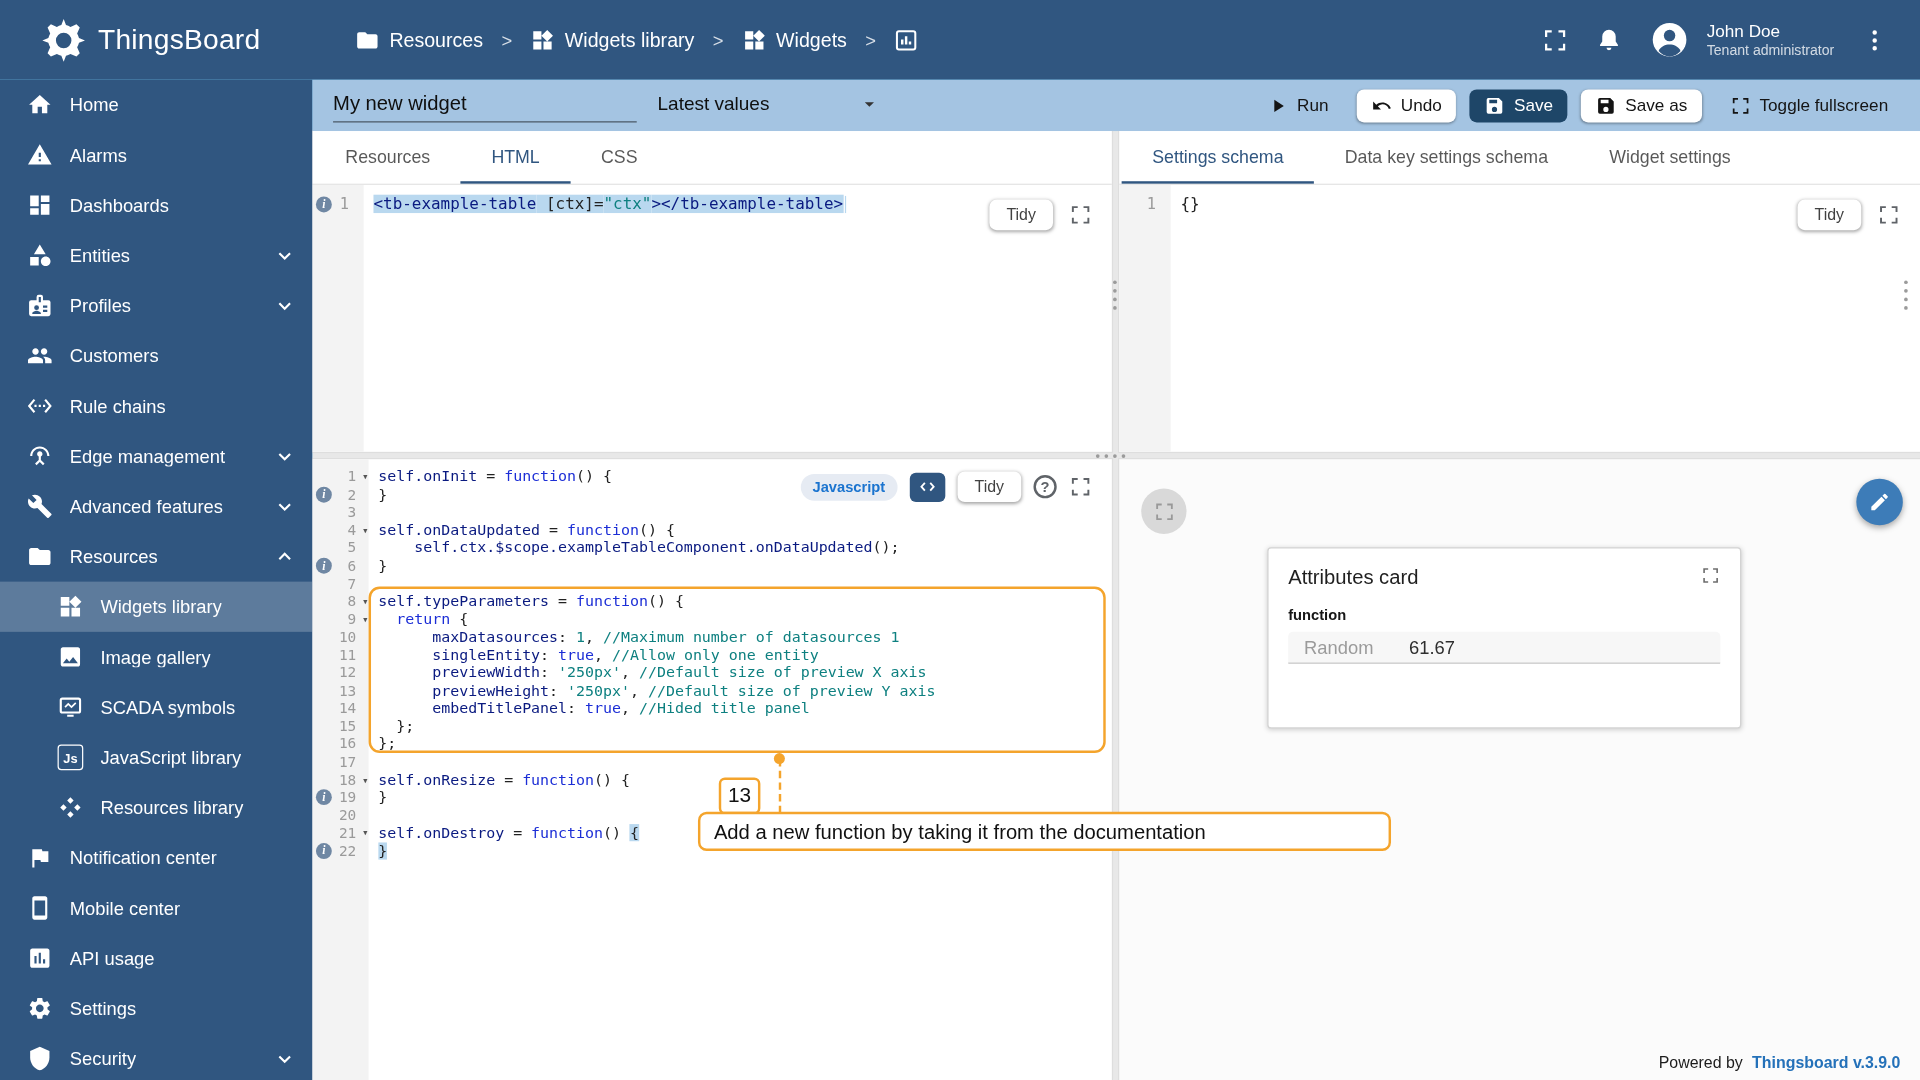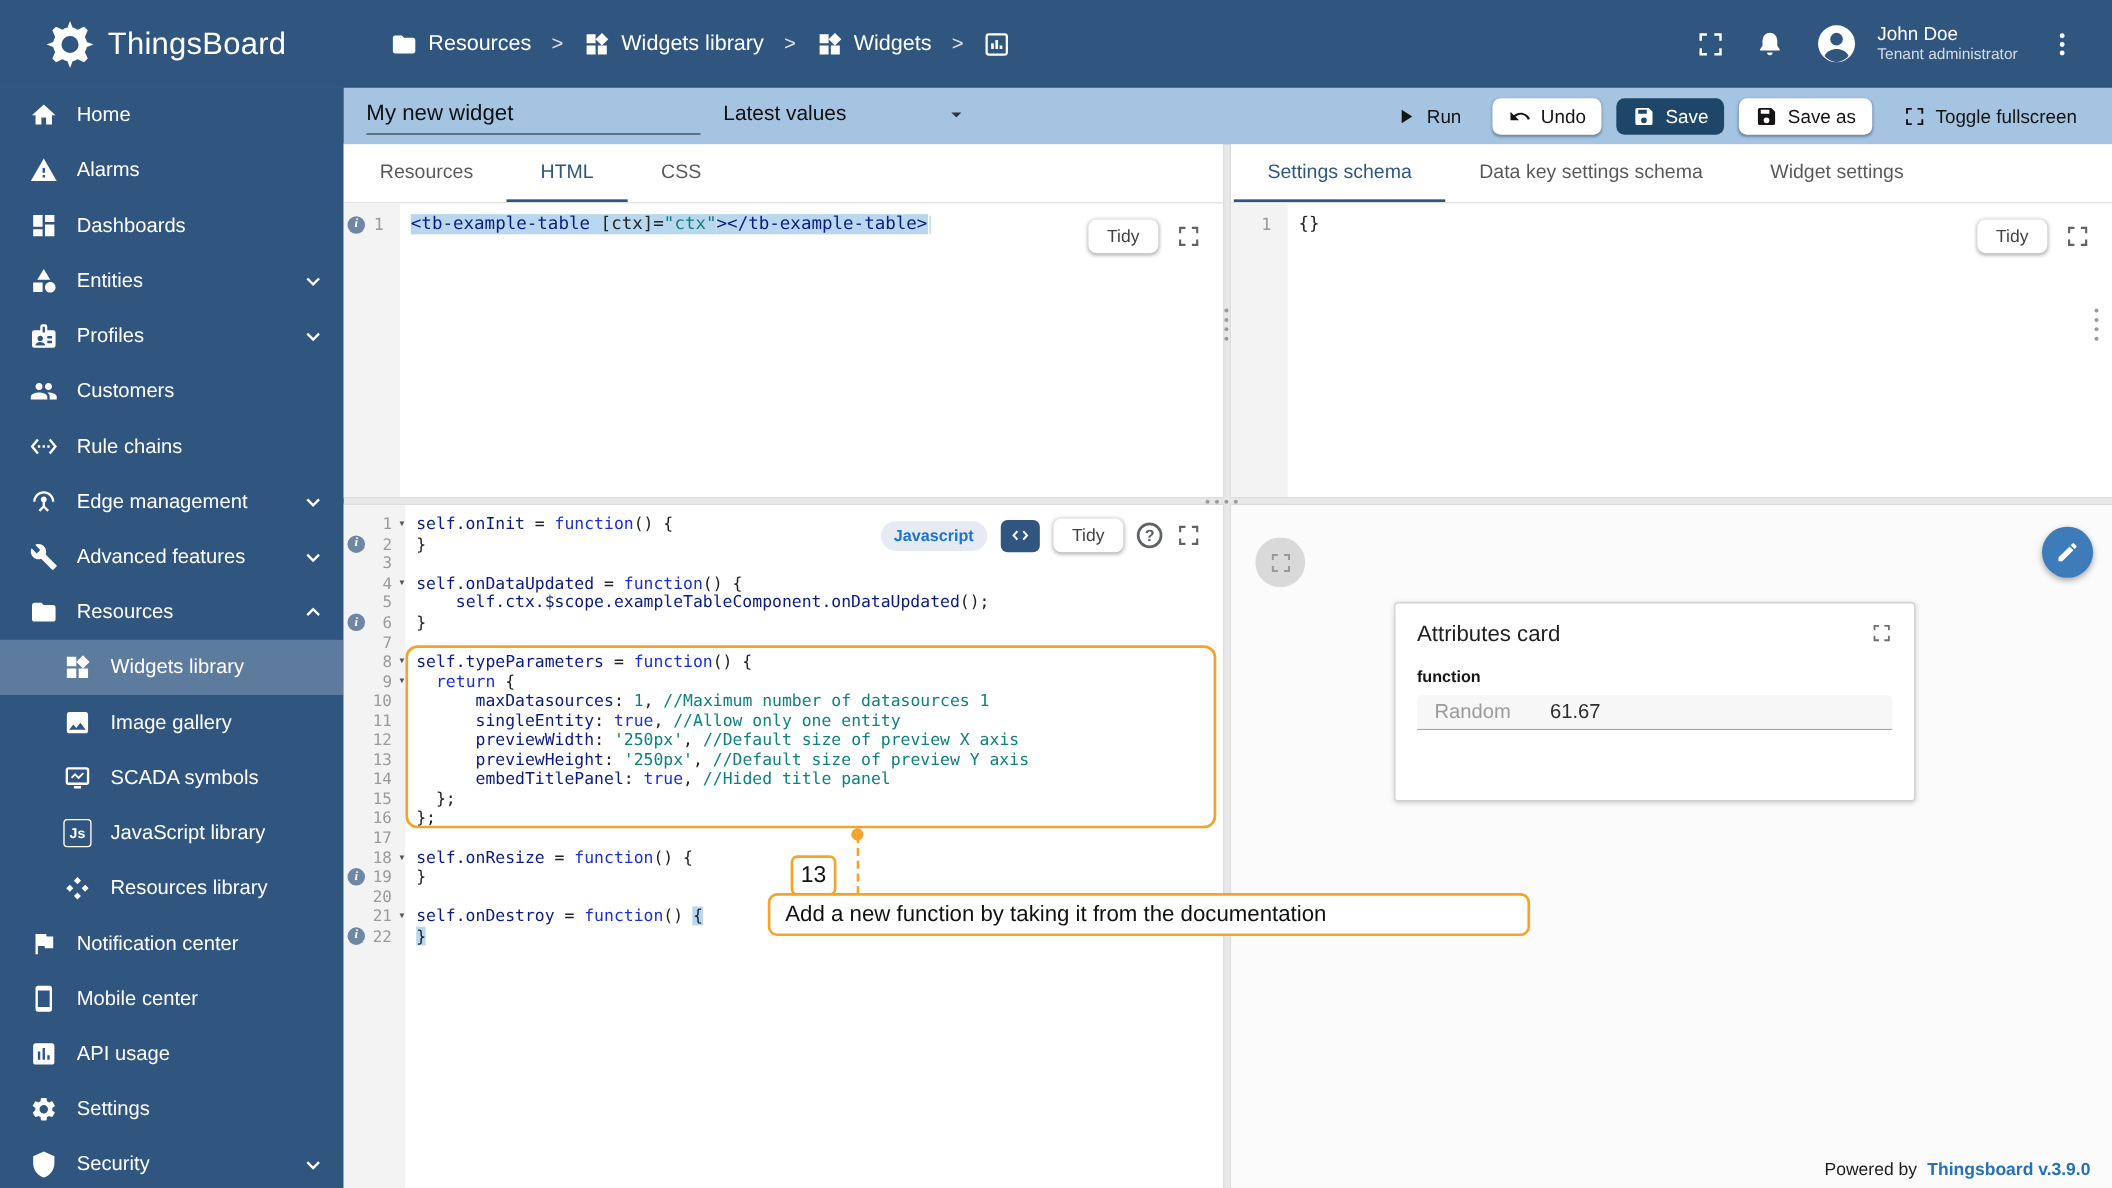--- a/index.html
+++ b/index.html
@@ -1,16 +1,16 @@
 <!DOCTYPE html>
 <html><head>
 <meta charset="utf-8">
 <style>
   html,body{margin:0;padding:0;background:#fff;overflow:hidden;}
-  #stage{position:relative;width:1920px;height:1080px;overflow:hidden;background:#15803d;}
+  #stage{position:relative;width:1920px;height:1080px;overflow:hidden;background:#7dd3fc;}
   .viewport{position:relative;width:1568px;height:882px;transform:scale(1.224489);transform-origin:0 0;
     font-family:"Liberation Sans",sans-serif;-webkit-font-smoothing:antialiased;}
   .ic{display:inline-block;line-height:0;}
   .ic svg{width:100%;height:100%;display:block;}
 
   
   .topbar{position:absolute;left:0;top:0;width:100%;height:65px;background:#305680;display:flex;align-items:center;color:#fff;z-index:10;}
   .logo{flex:0 0 255px;display:flex;align-items:center;gap:9px;padding-left:33px;box-sizing:border-box;cursor:pointer;}
   .logo-ic{width:38px;height:38px;color:#fff;}
   .logo-text{font-size:23px;letter-spacing:.2px;}

